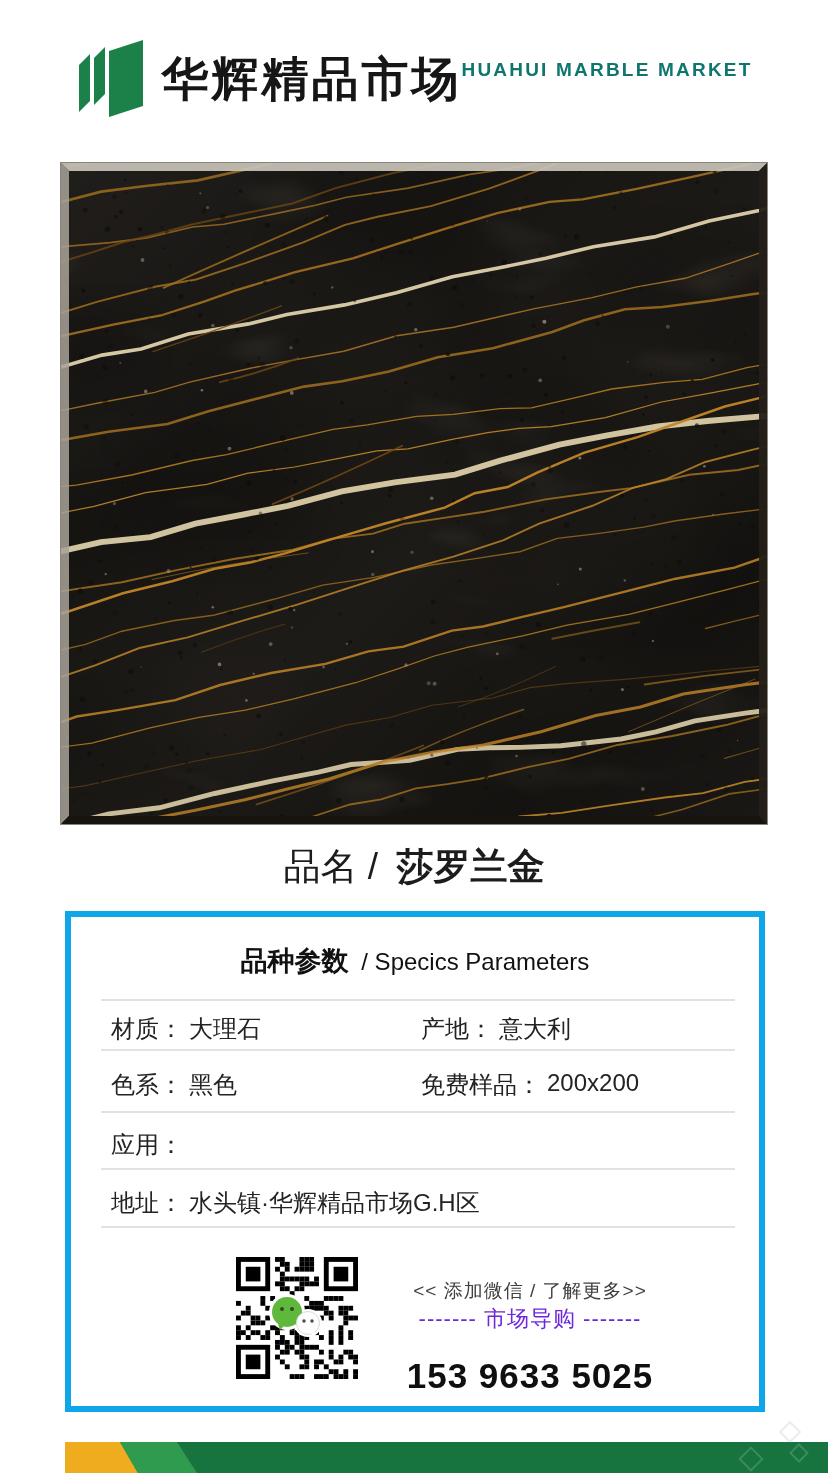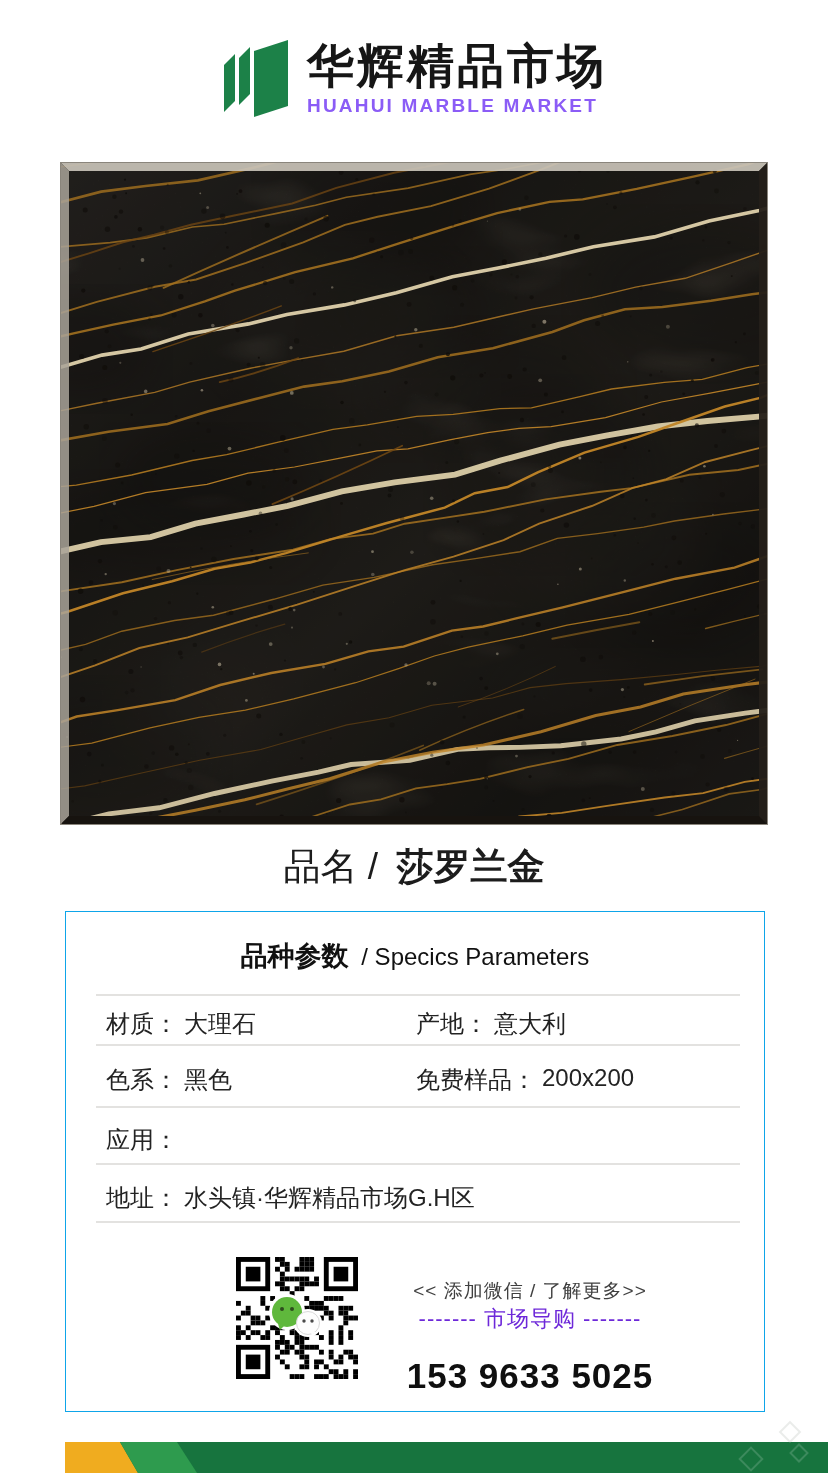--- a/index.html
+++ b/index.html
@@ -2,35 +2,35 @@
 <html><head>
 <meta charset="utf-8">
 <style>
   html,body{margin:0;padding:0;background:#fff;}
   .page{position:relative;width:828px;height:1473px;background:#ffffff;overflow:hidden;
         font-family:"Liberation Sans","DejaVu Sans",sans-serif;color:#1a1a1a;}
 
   
   .brand{position:absolute;top:36px;left:0;right:0;display:flex;justify-content:center;align-items:center;gap:16px;}
   .brand-icon{width:70px;height:86px;flex:0 0 auto;}
-  .brand-text{display:flex;flex-direction:column;}
+  .brand-text{display:flex;flex-direction:row;}
   .brand-cn{font-size:47px;font-weight:900;letter-spacing:3px;color:#161616;line-height:1.05;white-space:nowrap;}
-  .brand-en{font-size:19px;font-weight:700;letter-spacing:2.2px;color:#8b5cf6;margin-top:5px;white-space:nowrap;}
+  .brand-en{font-size:19px;font-weight:700;letter-spacing:2.2px;color:#0f766e;margin-top:5px;white-space:nowrap;}
 
   
   .slab{position:absolute;left:60px;top:162px;width:708px;height:663px;}
   .slab svg{display:block;width:708px;height:663px;}
 
   
   .product-line{position:absolute;top:842px;left:0;right:0;text-align:center;font-size:37px;color:#1c1c1c;white-space:nowrap;}
   .product-label{font-weight:500;}
   .product-name{font-weight:700;margin-left:8px;}
 
   
-  .specs{position:absolute;left:65px;top:911px;width:700px;height:501px;border:1px solid #0ea5e9;background:#fff;box-sizing:border-box;}
+  .specs{position:absolute;left:65px;top:911px;width:700px;height:501px;border:6px solid #0ea5e9;background:#fff;box-sizing:border-box;}
   .specs-title{position:absolute;top:26px;left:0;right:0;text-align:center;font-size:24px;color:#111;white-space:nowrap;}
   .specs-title .t-cn{font-size:27px;font-weight:900;}
   .specs-title .t-en{font-weight:400;margin-left:6px;}
   .divider{position:absolute;left:30px;right:24px;height:2px;background:#e3e2e0;}
   .row{position:absolute;left:40px;right:26px;font-size:24px;color:#232323;display:flex;white-space:nowrap;}
   .cell{display:flex;}
   .cell-left{width:310px;flex:0 0 auto;}
   .cell .lab{color:#232323;}
   .cell .val{margin-left:6px;color:#232323;}
 

